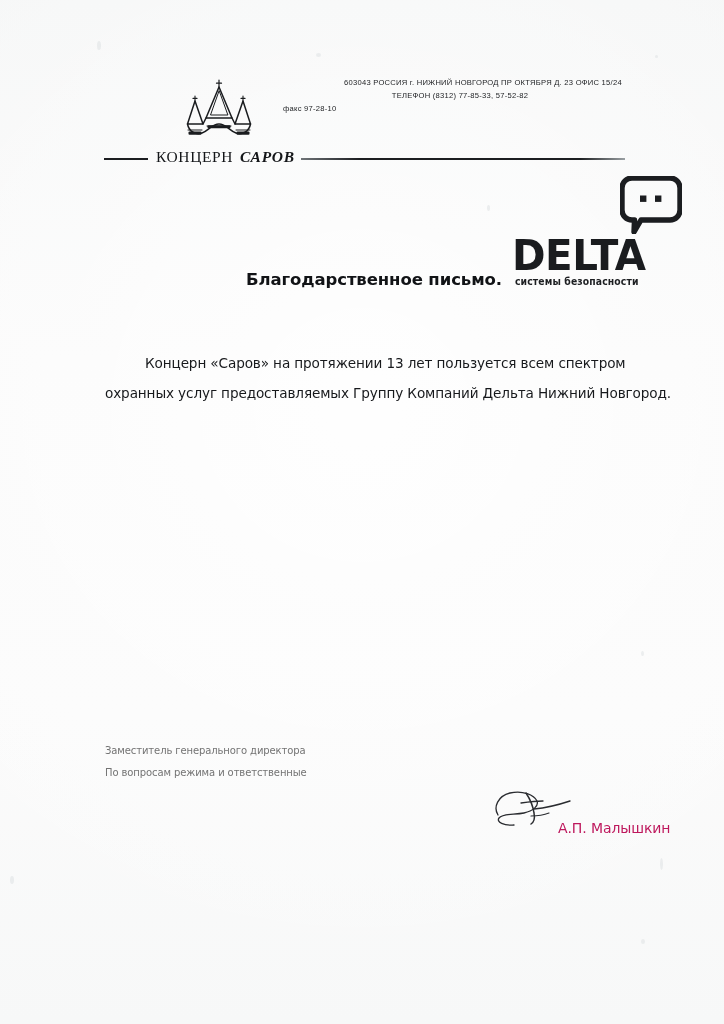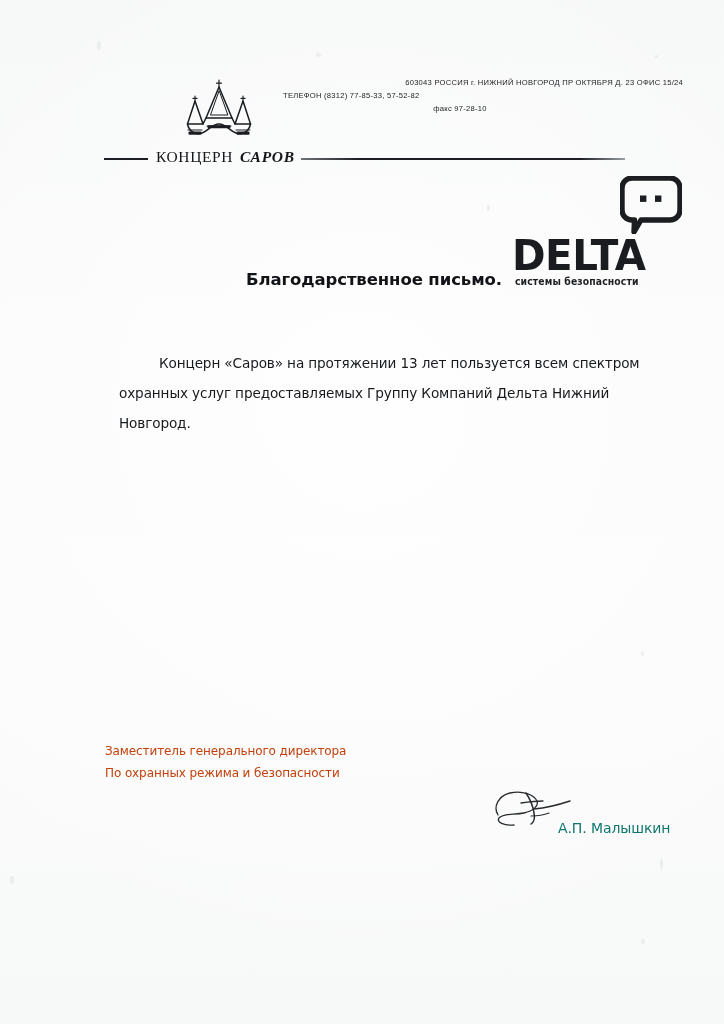--- a/index.html
+++ b/index.html
@@ -52,23 +52,23 @@
     position: absolute;
     left: 283px;
     top: 76px;
     width: 400px;
     font-family: "Liberation Sans", sans-serif;
     font-size: 7.6px;
     letter-spacing: .25px;
     color: #1b1d20;
     line-height: 1.72;
   }
-  #contact-block .addr-line { text-align: right; white-space: nowrap; }
-  #contact-block .phone-line { text-align: left; padding-right: 46px; white-space: nowrap; }
-  #contact-block .fax-line { text-align: center; padding-right: 46px; white-space: nowrap; }
+  #contact-block .addr-line { text-align: center; white-space: nowrap; }
+  #contact-block .phone-line { text-align: center; padding-right: 46px; white-space: nowrap; }
+  #contact-block .fax-line { text-align: left; padding-right: 46px; white-space: nowrap; }
 
   #concern-row {
     position: absolute;
     left: 1px;
     top: 148px;
     width: 724px;
     height: 22px;
   }
   #rule-left {
     position: absolute;
@@ -157,53 +157,53 @@
     position: absolute;
     left: 105px;
     top: 348px;
     width: 568px;
     font-family: "DejaVu Sans", sans-serif;
     font-size: 13.6px;
     line-height: 30px;
     color: #17191c;
   }
   #letter-body p {
-    margin: 0 0 2px 14px;
+    margin: 0 0 2px 0;
     text-indent: 40px;
     letter-spacing: -0.12px;
   }
 
   
   #signature-block {
     position: absolute;
     left: 105px;
     top: 740px;
     width: 580px;
   }
   .sig-title-line {
     font-family: "DejaVu Sans", sans-serif;
-    font-size: 12px;
+    font-size: 10px;
     line-height: 22px;
-    color: #c2410c;
+    color: #737373;
     letter-spacing: -0.1px;
   }
   #signature-mark {
     position: absolute;
     left: 385px;
     top: 45px;
     width: 105px;
     height: 55px;
   }
   #signer-name {
     position: absolute;
     left: 453px;
     top: 80px;
     font-family: "DejaVu Sans", sans-serif;
     font-size: 14px;
-    color: #0f766e;
+    color: #be185d;
     letter-spacing: -0.1px;
     white-space: nowrap;
   }
 </style>
 </head>
 <body>
 
 <div id="page">
   <div id="paper-texture"></div>
 
@@ -279,21 +279,21 @@
     <div id="delta-wordmark">DELTA</div>
     <div id="delta-tagline">системы безопасности</div>
   </div>
 
   <div id="letter-body">
     <p>Концерн «Саров» на протяжении 13 лет пользуется всем спектром охранных услуг предоставляемых Группу Компаний Дельта Нижний Новгород.</p>
   </div>
 
   <div id="signature-block">
     <div class="sig-title-line">Заместитель генерального директора</div>
-    <div class="sig-title-line">По охранных режима и безопасности</div>
+    <div class="sig-title-line">По вопросам режима и ответственные</div>
 
     <div id="signature-mark">
       <svg viewBox="0 0 105 55" width="105" height="55">
         <g fill="none" stroke="#2a2c30" stroke-linecap="round" stroke-linejoin="round">
           <path d="M8 30 C 3 22, 8 11, 20 8 C 33 5, 44 10, 47 16 C 49 21, 43 26, 34 28 C 24 30, 13 28, 9 33 C 6 37, 14 41, 24 40" stroke-width="1.3"></path>
           <path d="M36 8 C 40 14, 43 21, 44 28 C 45 33, 44 37, 41 39" stroke-width="1.5"></path>
           <path d="M31 18 C 38 17, 46 16, 53 16" stroke-width="1.3"></path>
           <path d="M44 24 C 55 23, 68 20, 80 16" stroke-width="1.4"></path>
           <path d="M41 31 C 48 31, 54 30, 59 28" stroke-width="1.2"></path>
         </g>

